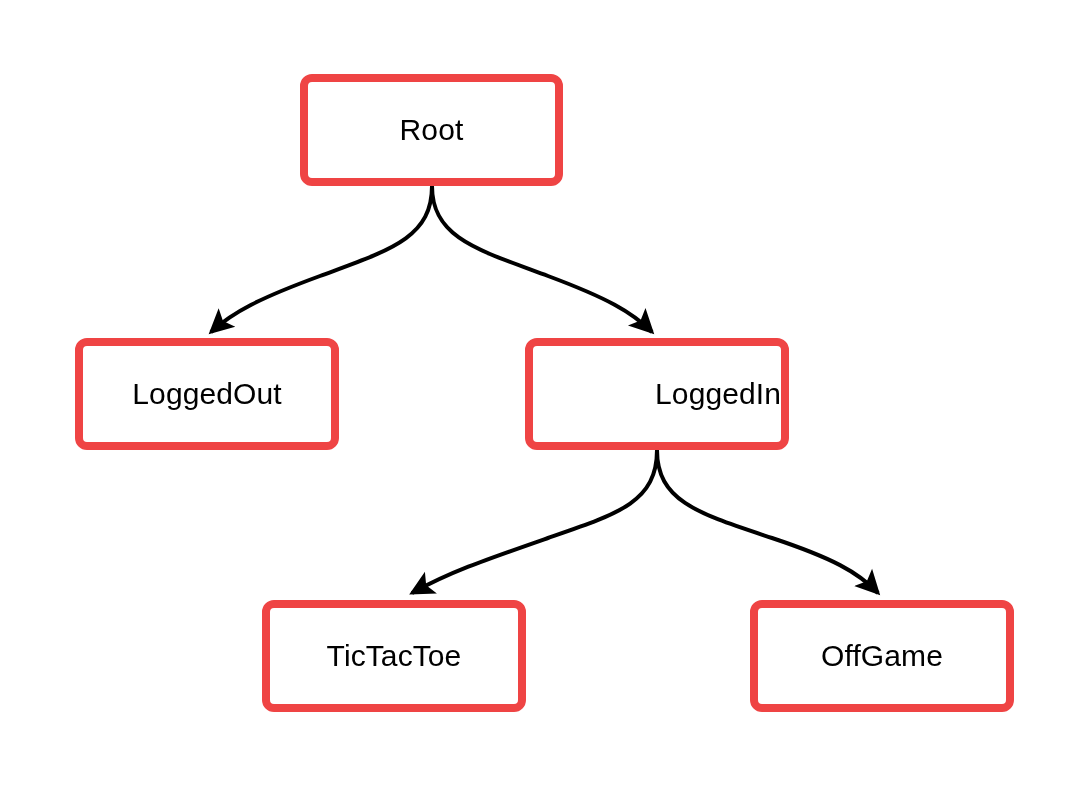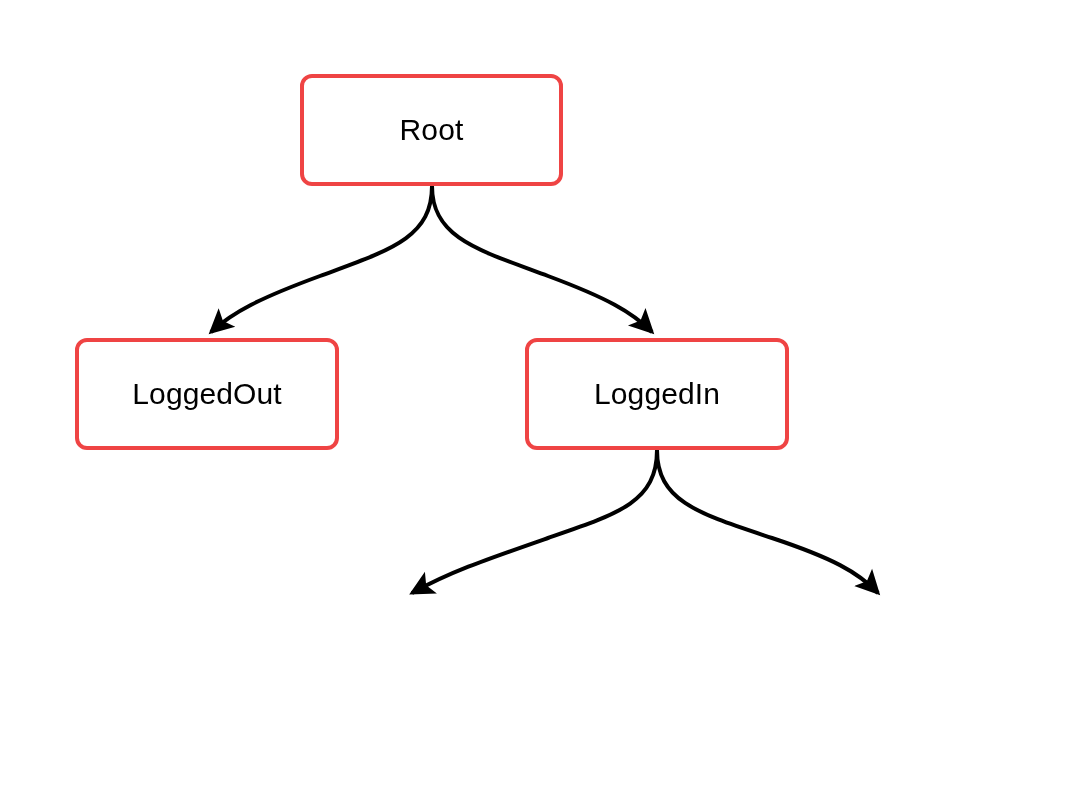--- a/index.html
+++ b/index.html
@@ -24,21 +24,21 @@
     position: absolute;
     left: 0;
     top: 0;
     width: 1088px;
     height: 788px;
   }
   .node {
     position: absolute;
     box-sizing: border-box;
     background: #ffffff;
-    border: 4px solid #ef4444;
+    border: 8px solid #ef4444;
     border-radius: 12px;
     display: flex;
     align-items: center;
     justify-content: center;
   }
   .node-label {
     font-family: "Liberation Sans", sans-serif;
     font-size: 30px;
     line-height: 1;
     color: #000000;
@@ -69,19 +69,25 @@
   </svg>
 
   <div class="node" style="left:300px; top:74px; width:263px; height:112px;">
     <span class="node-label">Root</span>
   </div>
 
   <div class="node" style="left:75px; top:338px; width:264px; height:112px;justify-content:center;">
     <span class="node-label">LoggedOut</span>
   </div>
 
-  <div class="node" style="left:525px; top:338px; width:264px; height:112px;">
+  <div class="node" style="left:525px; top:338px; width:264px; height:112px;justify-content:flex-end;">
     <span class="node-label">LoggedIn</span>
   </div>
 
+  <div class="node" style="left:262px; top:600px; width:264px; height:112px;">
+    <span class="node-label">TicTacToe</span>
+  </div>
 
+  <div class="node" style="left:750px; top:600px; width:264px; height:112px;">
+    <span class="node-label">OffGame</span>
+  </div>
 
 </div>
 
 </body></html>

